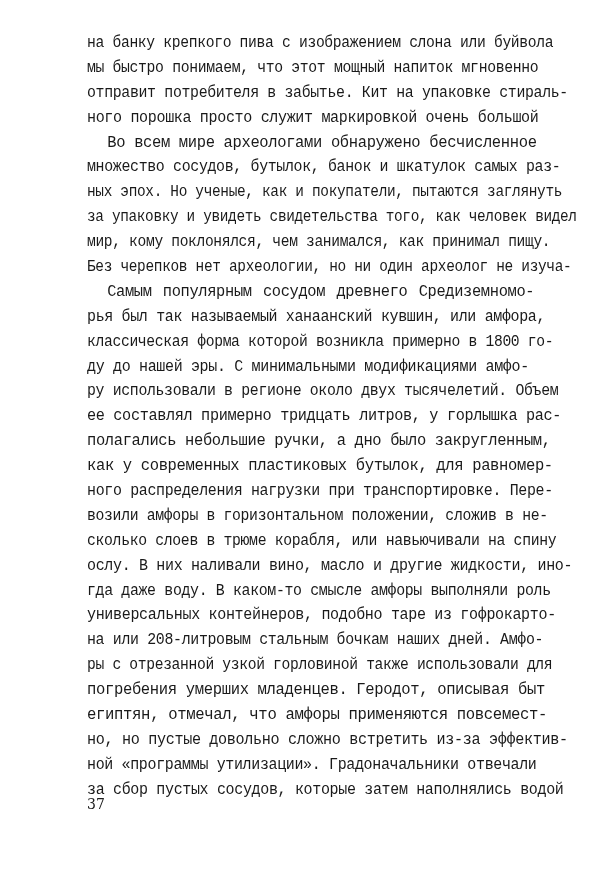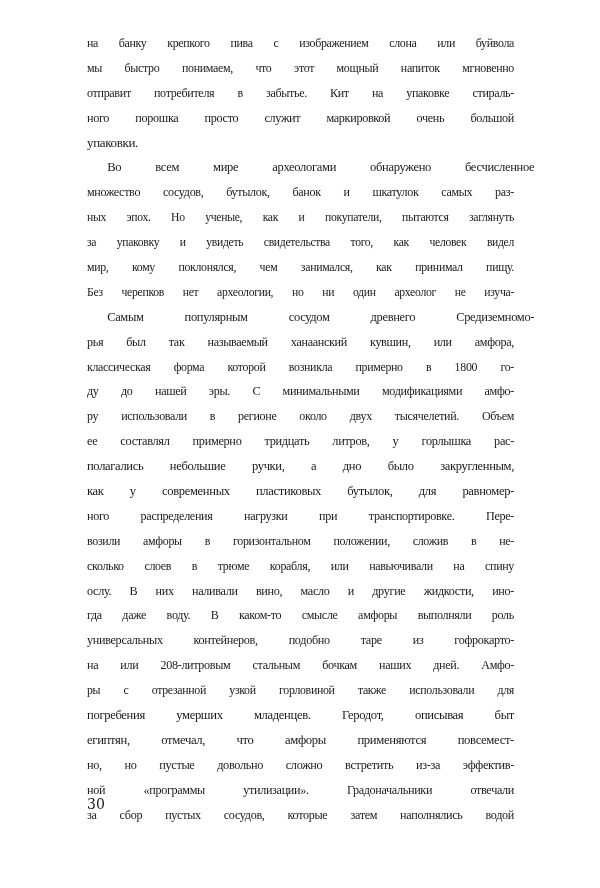--- a/index.html
+++ b/index.html
@@ -1,41 +1,40 @@
 <!DOCTYPE html>
 <html><head>
 <meta charset="utf-8">
 <style>
   html, body { margin: 0; padding: 0; background: #ffffff; }
   body { width: 600px; height: 888px; position: relative; overflow: hidden; }
   .page {
     position: absolute; left: 87px; top: 31px; width: 427px;
-    font-family: Liberation Serif, serif;
-    font-size: 13px; line-height: 24.9px; color: #1a1a1a;
+    font-family: Liberation Mono, monospace;
+    font-size: 16px; line-height: 24.9px; color: #1a1a1a;
     letter-spacing: -0.35px; word-spacing: 0px;
   }
   .line { display: block; white-space: nowrap; text-align: justify; text-align-last: justify; height: 24.9px; }
   .line.last { text-align-last: left; }
   .line.indent { padding-left: 21px; }
   .page-number {
     position: absolute; left: 87px; top: 796px;
     font-family: "DejaVu Serif", "Liberation Serif", serif;
     font-size: 14px; color: #1a1a1a;
   }
 </style>
 </head>
 <body>
 
 <div class="page">
   <div>
     <span class="line" style="display: block; transform-origin: left center; transform: scaleX(0.916309); width: 466px;">на банку крепкого пива с изображением слона или буйвола</span>
     <span class="line" style="display: block; transform-origin: left center; transform: scaleX(0.920259); width: 464px;">мы быстро понимаем, что этот мощный напиток мгновенно</span>
     <span class="line" style="display: block; transform-origin: left center; transform: scaleX(0.928261); width: 460px;">отправит потребителя в забытье. Кит на упаковке стираль-</span>
     <span class="line" style="display: block; transform-origin: left center; transform: scaleX(0.938462); width: 455px;">ного порошка просто служит маркировкой очень большой</span>
-    <span class="line last" style="display: block;">упаковки.</span>
   </div>
   <div>
     <span class="line indent" style="display: block; transform-origin: left center; transform: scaleX(0.966667); width: 441.724px;">Во всем мире археологами обнаружено бесчисленное</span>
     <span class="line" style="display: block; transform-origin: left center; transform: scaleX(0.930283); width: 459px;">множество сосудов, бутылок, банок и шкатулок самых раз-</span>
     <span class="line" style="display: block; transform-origin: left center; transform: scaleX(0.900844); width: 474px;">ных эпох. Но ученые, как и покупатели, пытаются заглянуть</span>
     <span class="line" style="display: block; transform-origin: left center; transform: scaleX(0.897059); width: 476px;">за упаковку и увидеть свидетельства того, как человек видел</span>
     <span class="line" style="display: block; transform-origin: left center; transform: scaleX(0.910448); width: 469px;">мир, кому поклонялся, чем занимался, как принимал пищу.</span>
     <span class="line" style="display: block; transform-origin: left center; transform: scaleX(0.902748); width: 473px;">Без черепков нет археологии, но ни один археолог не изуча-</span>
   </div>
   <div>
@@ -56,13 +55,13 @@
     <span class="line" style="display: block; transform-origin: left center; transform: scaleX(0.930283); width: 459px;">на или 208-литровым стальным бочкам наших дней. Амфо-</span>
     <span class="line" style="display: block; transform-origin: left center; transform: scaleX(0.914347); width: 467px;">ры с отрезанной узкой горловиной также использовали для</span>
     <span class="line" style="display: block; transform-origin: left center; transform: scaleX(0.970455); width: 440px;">погребения умерших младенцев. Геродот, описывая быт</span>
     <span class="line" style="display: block; transform-origin: left center; transform: scaleX(0.974886); width: 438px;">египтян, отмечал, что амфоры применяются повсемест-</span>
     <span class="line" style="display: block; transform-origin: left center; transform: scaleX(0.94469); width: 452px;">но, но пустые довольно сложно встретить из-за эффектив-</span>
     <span class="line" style="display: block; transform-origin: left center; transform: scaleX(0.934354); width: 457px;">ной «программы утилизации». Градоначальники отвечали</span>
     <span class="line" style="display: block; transform-origin: left center; transform: scaleX(0.936404); width: 456px;">за сбор пустых сосудов, которые затем наполнялись водой</span>
   </div>
 </div>
 
-<div class="page-number">30</div>
+<div class="page-number">37</div>
 
 </body></html>

